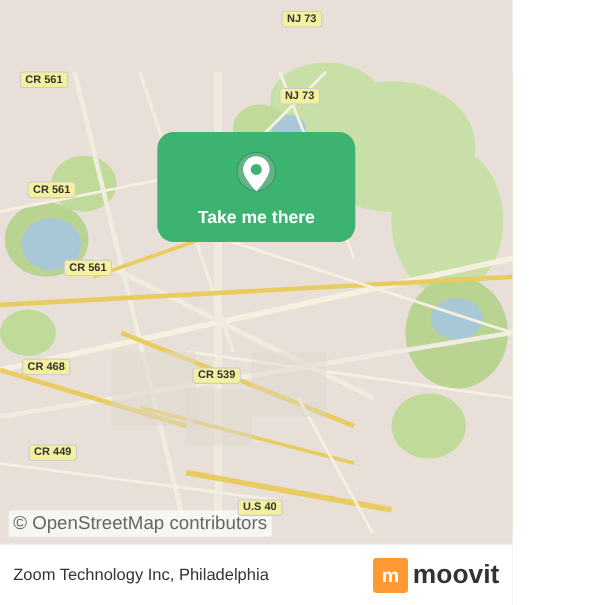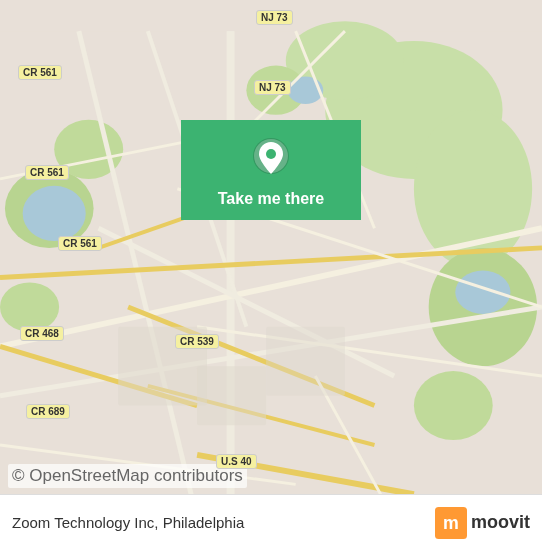--- a/index.html
+++ b/index.html
@@ -6,21 +6,21 @@
 
     body {
       width: 550px;
       height: 550px;
       overflow: hidden;
       font-family: Arial, sans-serif;
       position: relative;
     }
 
     #map-container {
-      width: 542px;
+      width: 466px;
       height: 550px;
       position: relative;
       background-color: #e8e0d8;
       overflow: hidden;
     }
 
     
     .map-bg {
       width: 100%;
       height: 100%;
@@ -69,39 +69,39 @@
     }
 
     
     .moovit-logo {
       display: flex;
       align-items: center;
       gap: 4px;
     }
 
     .moovit-text {
-      font-size: 18px;
+      font-size: 24px;
       font-weight: bold;
       color: #333;
     }
 
     .moovit-icon {
       width: 32px;
       height: 32px;
     }
 
     
     #green-card {
       position: absolute;
       top: 120px;
       left: 50%;
       transform: translateX(-50%);
       width: 180px;
       background: #3cb371;
-      border-radius: 0;
+      border-radius: 15px;
       display: flex;
       flex-direction: column;
       align-items: center;
       padding: 16px 12px 12px;
       z-index: 10;
       cursor: pointer;
     }
 
     .pin-icon {
       width: 44px;
@@ -181,21 +181,21 @@
     <rect x="270" y="300" width="80" height="70" rx="2" fill="#ddd8cc" opacity="0.4"></rect>
   </svg>
 
   <div class="road-label" style="top:10px;left:256px;">NJ 73</div>
   <div class="road-label" style="top:65px;left:18px;">CR 561</div>
   <div class="road-label" style="top:80px;left:254px;">NJ 73</div>
   <div class="road-label" style="top:165px;left:25px;">CR 561</div>
   <div class="road-label" style="top:236px;left:58px;">CR 561</div>
   <div class="road-label" style="top:326px;left:20px;">CR 468</div>
   <div class="road-label" style="top:334px;left:175px;">CR 539</div>
-  <div class="road-label" style="top:404px;left:26px;">CR 689</div>
+  <div class="road-label" style="top:404px;left:26px;">CR 449</div>
   <div class="road-label" style="top:454px;left:216px;">U.S 40</div>
 
   <div class="copyright-text">© OpenStreetMap contributors</div>
 
   <div id="green-card">
 
     <svg class="pin-icon" viewBox="0 0 44 44" xmlns="http://www.w3.org/2000/svg">
       <circle cx="22" cy="20" r="18" fill="rgba(0,0,0,0.15)"></circle>
       <circle cx="22" cy="20" r="17" fill="white" opacity="0.25"></circle>
 

